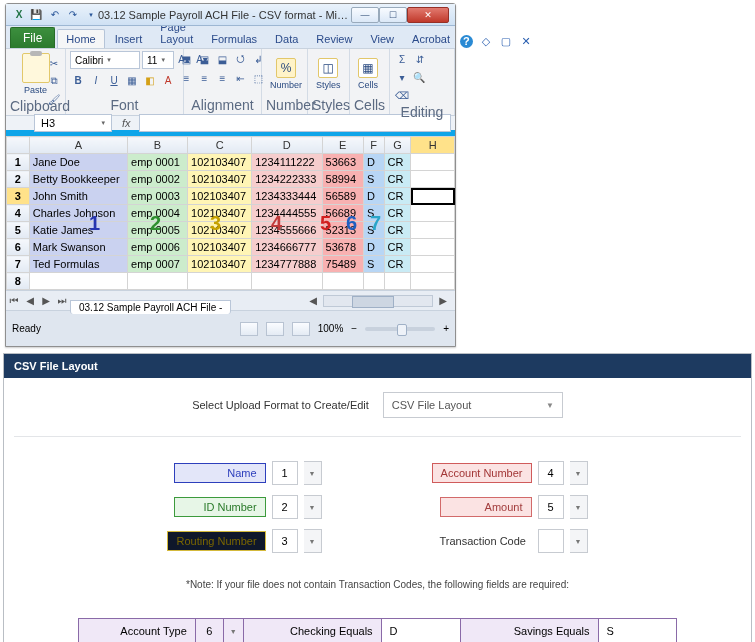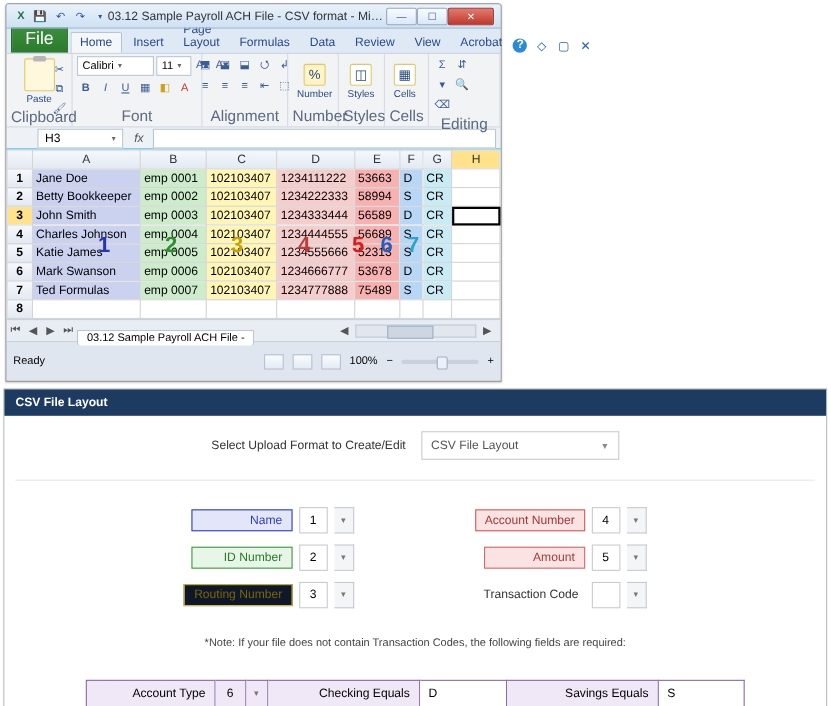--- a/index.html
+++ b/index.html
@@ -9,41 +9,41 @@
   .excel-window { width:451px; margin:3px 0 0 5px; border:1px solid #8f8f8f; border-radius:3px 3px 0 0; background:#dfe9f5; box-shadow:0 1px 2px rgba(0,0,0,0.2); }
   .ew-titlebar { position:relative; height:22px; background:linear-gradient(#e9f2fb,#cfe1f4); border-bottom:1px solid #9db7d3; display:flex; align-items:center; padding:0 6px; }
   .ew-qat { display:flex; align-items:center; gap:4px; }
   .ew-qat .ic { width:14px; height:14px; display:flex; align-items:center; justify-content:center; font-size:10px; color:#2b579a; }
   .ew-title { flex:1; text-align:center; font-size:11px; color:#333; white-space:nowrap; overflow:hidden; text-overflow:ellipsis; }
   .ew-winbtns { display:flex; gap:0; }
   .ew-winbtn { width:28px; height:16px; border:1px solid #9ab; border-radius:2px; background:linear-gradient(#f8fbff,#dbe8f7); display:flex; align-items:center; justify-content:center; font-size:9px; color:#405a80; }
   .ew-winbtn.close { background:linear-gradient(#e27a6f,#c0392b); color:#fff; border-color:#963027; width:42px; }
 
   .ew-ribbon-tabs { display:flex; align-items:flex-end; height:22px; background:#dfe9f5; padding:0 4px; gap:2px; }
-  .file-tab { background:linear-gradient(#3c8f3e,#2b7a2d); color:#fff; padding:3px 12px; font-size:16px; border:1px solid #276c28; border-bottom:none; border-radius:2px 2px 0 0; cursor:pointer; }
+  .file-tab { background:linear-gradient(#3c8f3e,#2b7a2d); color:#fff; padding:3px 12px; font-size:12px; border:1px solid #276c28; border-bottom:none; border-radius:2px 2px 0 0; cursor:pointer; }
   .rtab { padding:3px 8px; font-size:11px; color:#2a4a8a; cursor:pointer; }
   .rtab.active { background:#f5f6f7; border:1px solid #b5c4d8; border-bottom:none; border-radius:2px 2px 0 0; color:#2a4a8a; }
   .rtab-icons { margin-left:auto; display:flex; gap:6px; align-items:center; color:#2a5fb0; }
   .rtab-icons .ic { width:14px; height:14px; font-size:11px; display:flex; align-items:center; justify-content:center; }
   .ic.help { background:#2a8ad4; color:#fff; border-radius:50%; width:13px; height:13px; font-weight:bold; }
 
   .ew-ribbon { background:#f2f3f5; border:1px solid #c8d2de; border-left:none; border-right:none; display:flex; height:68px; }
   .rgroup { border-right:1px solid #d3dbe5; padding:2px 4px; display:flex; flex-direction:column; }
   .rgroup-body { flex:1; display:flex; align-items:center; gap:3px; }
   .rgroup-label { text-align:center; font-size:14px; color:#5b6a82; padding-top:1px; position:relative; }
   .bigbtn { display:flex; flex-direction:column; align-items:center; gap:2px; padding:2px 4px; font-size:9px; color:#2a4a80; cursor:pointer; }
   .bigbtn .bi { width:20px; height:20px; background:#fff3c8; border:1px solid #e2c76a; border-radius:2px; display:flex; align-items:center; justify-content:center; font-size:12px; }
   .mini { width:16px; height:16px; border:1px solid transparent; border-radius:2px; display:flex; align-items:center; justify-content:center; font-size:10px; color:#3b5d96; cursor:pointer; }
   .fontbox, .sizebox { height:18px; border:1px solid #b9c6d8; background:#fff; font-size:10px; padding:0 4px; display:flex; align-items:center; gap:4px; cursor:pointer;}
   .fontbox{width:70px;} .sizebox{width:32px;}
   .dd-arrow{font-size:7px;color:#666;}
   .paste-ic{width:28px;height:30px;background:#fff8dc;border:1px solid #e2c86a;position:relative;border-radius:2px;}
   .paste-ic:before{content:"";position:absolute;top:-3px;left:7px;width:12px;height:5px;background:#b7b7b7;border-radius:2px;}
 
-  .ew-formula { display:flex; align-items:center; background:#eef2f7; border-bottom:1px solid #0ea5e9; height:20px; }
+  .ew-formula { display:flex; align-items:center; background:#eef2f7; border-bottom:6px solid #0ea5e9; height:20px; }
   .namebox { width:78px; height:18px; margin:0 2px 0 28px; background:#fff; border:1px solid #b9c6d8; display:flex; align-items:center; padding:0 6px; justify-content:space-between; font-size:11px; }
   .fx { padding:0 8px; font-style:italic; color:#555; }
   .fbar { flex:1; height:18px; background:#fff; border:1px solid #b9c6d8; margin-right:4px; }
 
   .ew-sheet-wrap { background:#fff; position:relative; }
   .ew-grid { border-collapse:collapse; table-layout:fixed; width:100%; font-size:11px; }
   .ew-grid th, .ew-grid td { border:1px solid #d4d4d4; height:17px; padding:0 3px; text-align:left; white-space:nowrap; overflow:hidden; }
   .ew-grid thead th { background:linear-gradient(#f5f8fc,#e2e9f3); text-align:center; font-weight:normal; color:#333; }
   .ew-grid thead th.sel { background:#ffe28a; }
   .ew-grid .rh { background:linear-gradient(#f5f8fc,#e2e9f3); text-align:center; width:22px; }

